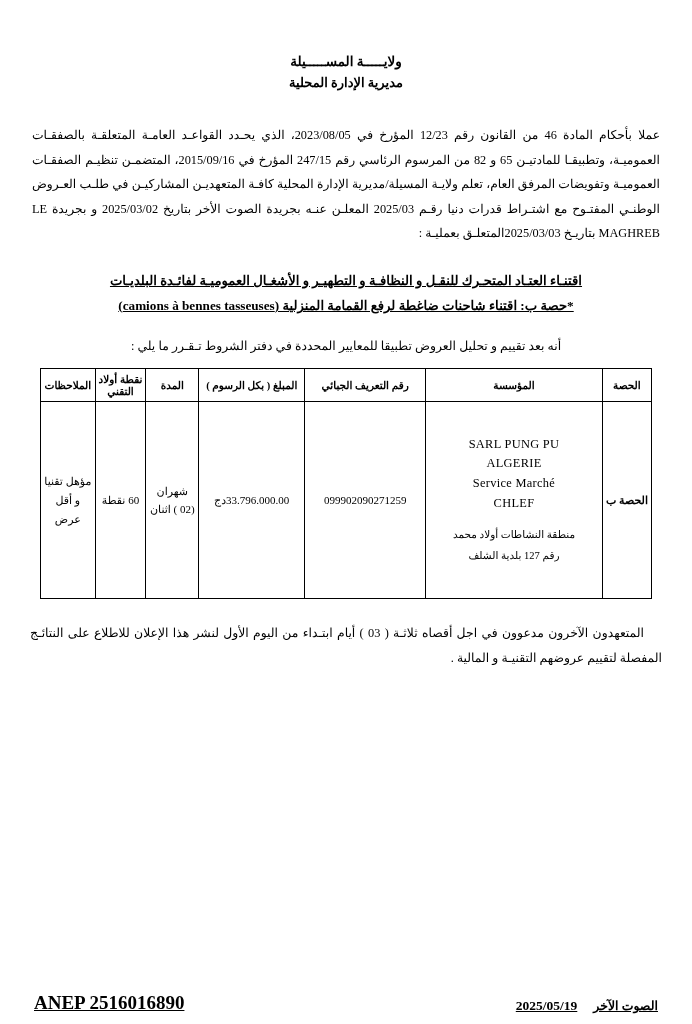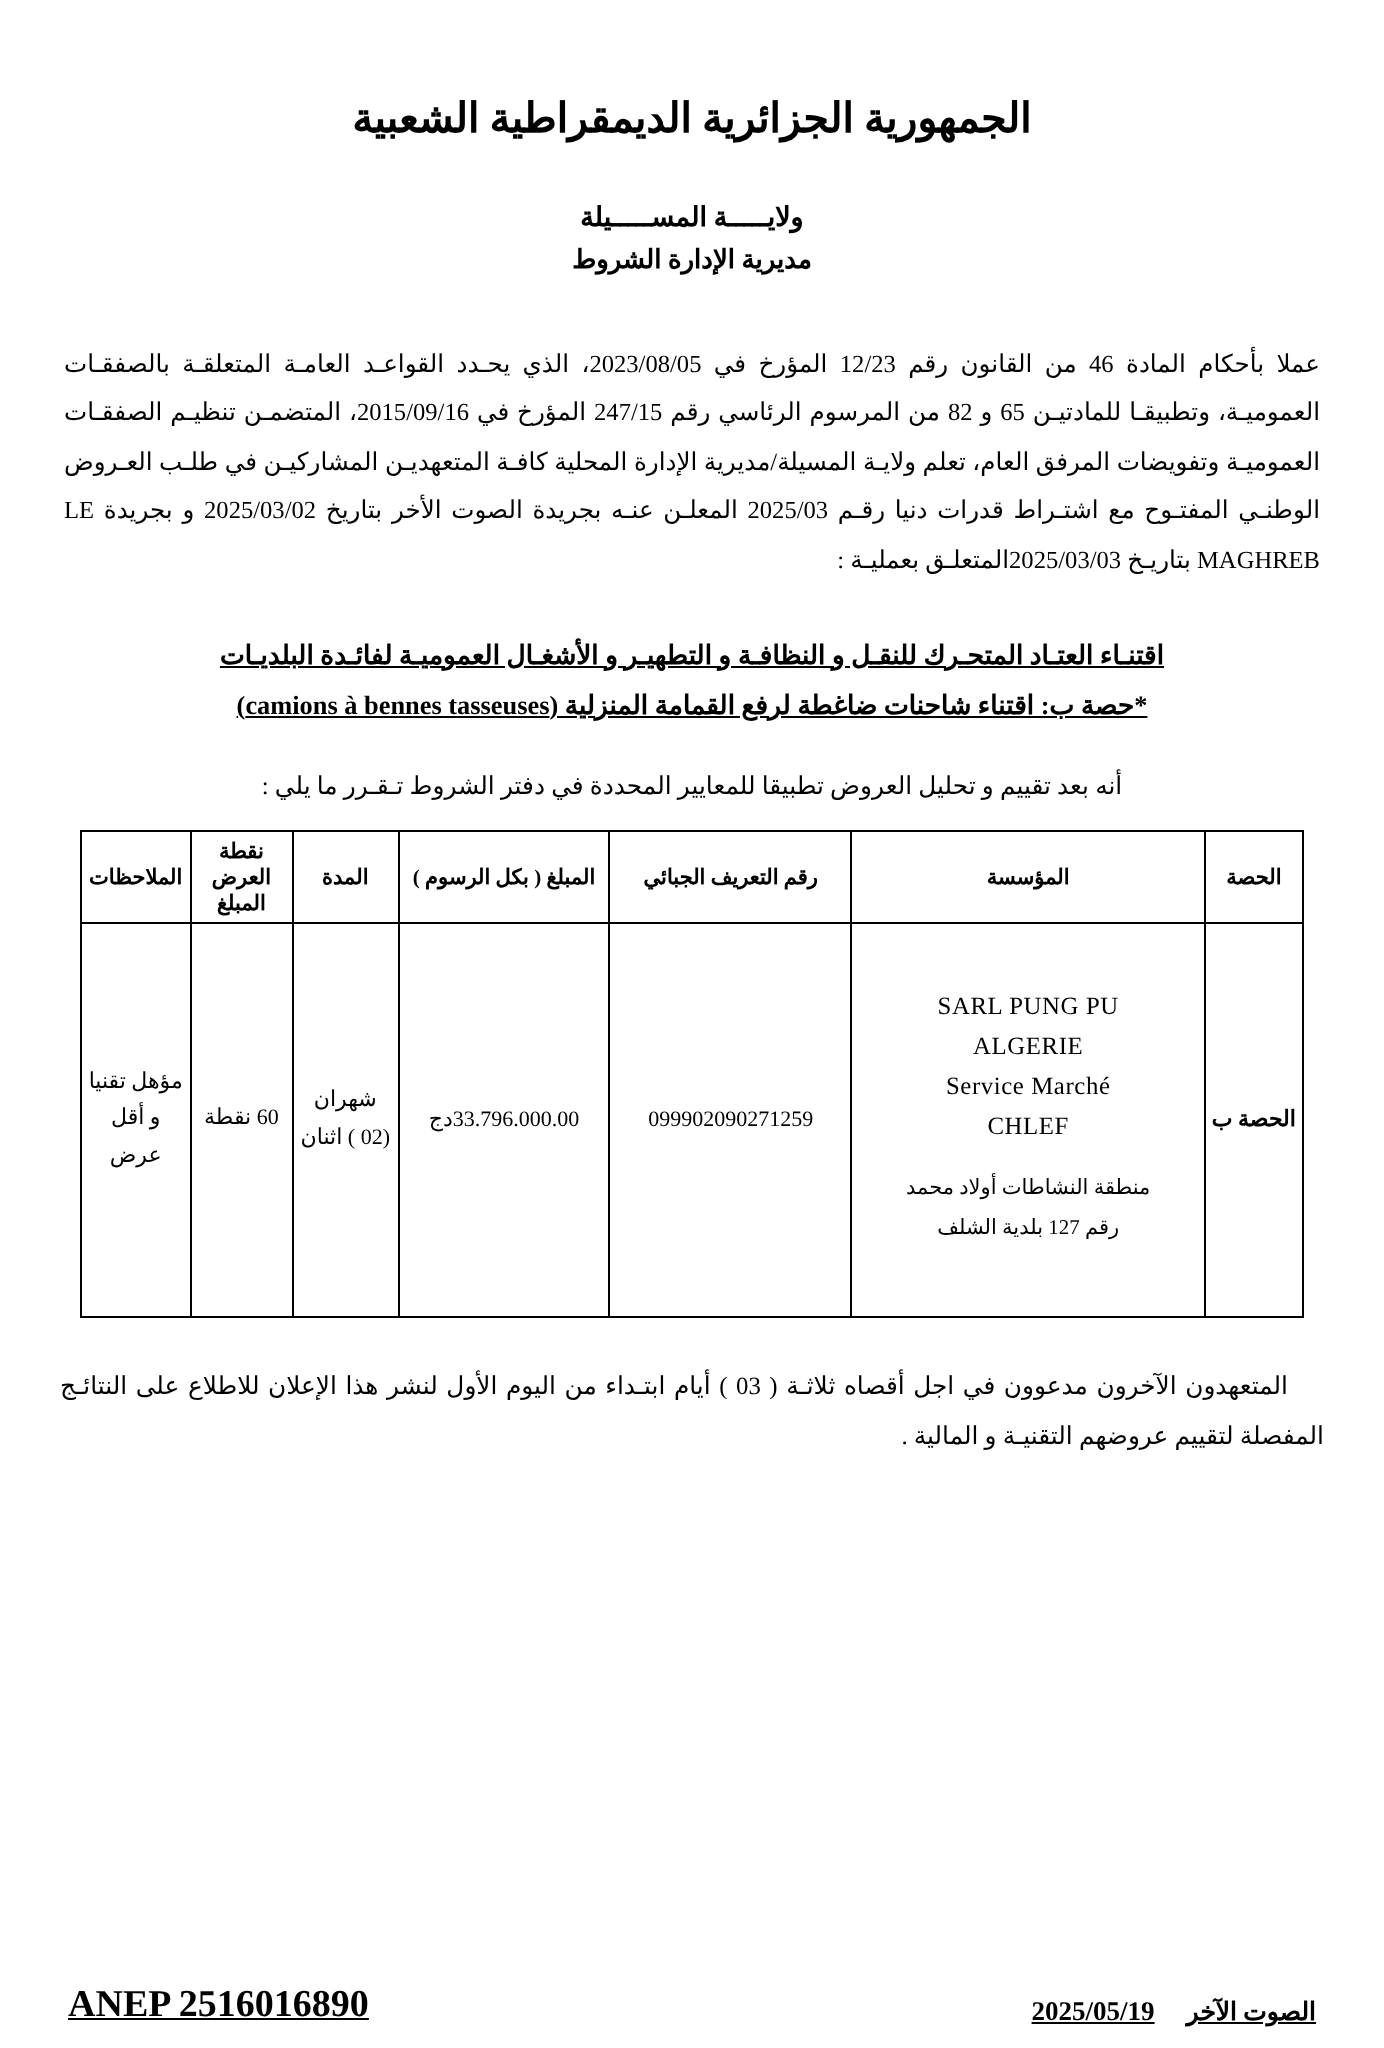--- a/index.html
+++ b/index.html
@@ -170,46 +170,45 @@
     display: flex;
     align-items: baseline;
     gap: 8px;
   }
 </style>
 </head>
 <body>
 
 <div class="page">
 
-  <div class="nat-title center">الجمهورية الجزائرية الديمقراطية الشعبية</div>
 
   <div class="wilaya-block">
     <div class="l1">ولايـــــة المســـــيلة</div>
-    <div class="l2">مديرية الإدارة الشروط</div>
+    <div class="l2">مديرية الإدارة المحلية</div>
   </div>
 
 
   <div class="para">عملا بأحكام المادة 46 من القانون رقم 12/23 المؤرخ في 2023/08/05، الذي يحـدد القواعـد العامـة المتعلقـة بالصفقـات العموميـة، وتطبيقـا للمادتيـن 65 و 82 من المرسوم الرئاسي رقم 247/15 المؤرخ في 2015/09/16، المتضمـن تنظيـم الصفقـات العموميـة وتفويضات المرفق العام، تعلم ولايـة المسيلة/مديرية الإدارة المحلية كافـة المتعهديـن المشاركيـن في طلـب العـروض الوطنـي المفتـوح مع اشتـراط قدرات دنيا رقـم 2025/03 المعلـن عنـه بجريدة الصوت الأخر بتاريخ 2025/03/02 و بجريدة LE MAGHREB بتاريـخ 2025/03/03المتعلـق بعمليـة :</div>
 
   <div class="subject">
     <div class="u">اقتنـاء العتـاد المتحـرك للنقـل و النظافـة و التطهيـر و الأشغـال العموميـة لفائـدة البلديـات</div>
     <div class="u">*حصة ب: اقتناء شاحنات ضاغطة لرفع القمامة المنزلية (camions à bennes tasseuses)</div>
   </div>
 
   <div class="lead-line">أنه بعد تقييم و تحليل العروض تطبيقا للمعايير المحددة في دفتر الشروط تـقـرر ما يلي :</div>
 
   <table class="results">
     <thead>
       <tr>
         <th class="c-lot">الحصة</th>
         <th class="c-company">المؤسسة</th>
         <th class="c-nif">رقم التعريف الجبائي</th>
         <th class="c-amount">المبلغ ( بكل الرسوم )</th>
         <th class="c-duration">المدة</th>
-        <th class="c-score">نقطة العرض المبلغ</th>
+        <th class="c-score">نقطة أولاد التقني</th>
         <th class="c-notes">الملاحظات</th>
       </tr>
     </thead>
     <tbody>
       <tr>
         <td class="c-lot">الحصة ب</td>
         <td class="c-company company-cell">
           <div class="name">SARL PUNG PU</div>
           <div class="name">ALGERIE</div>
           <div class="name">Service Marché</div>

